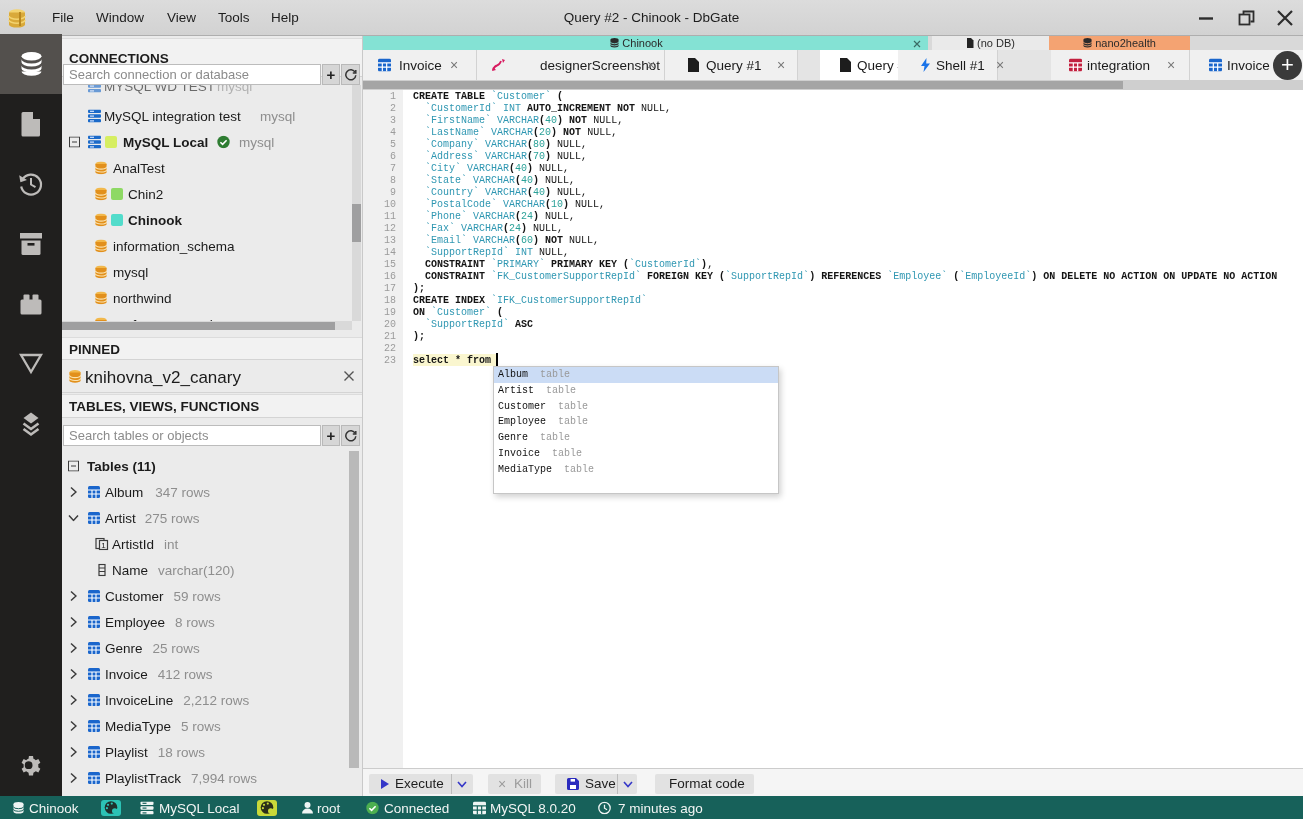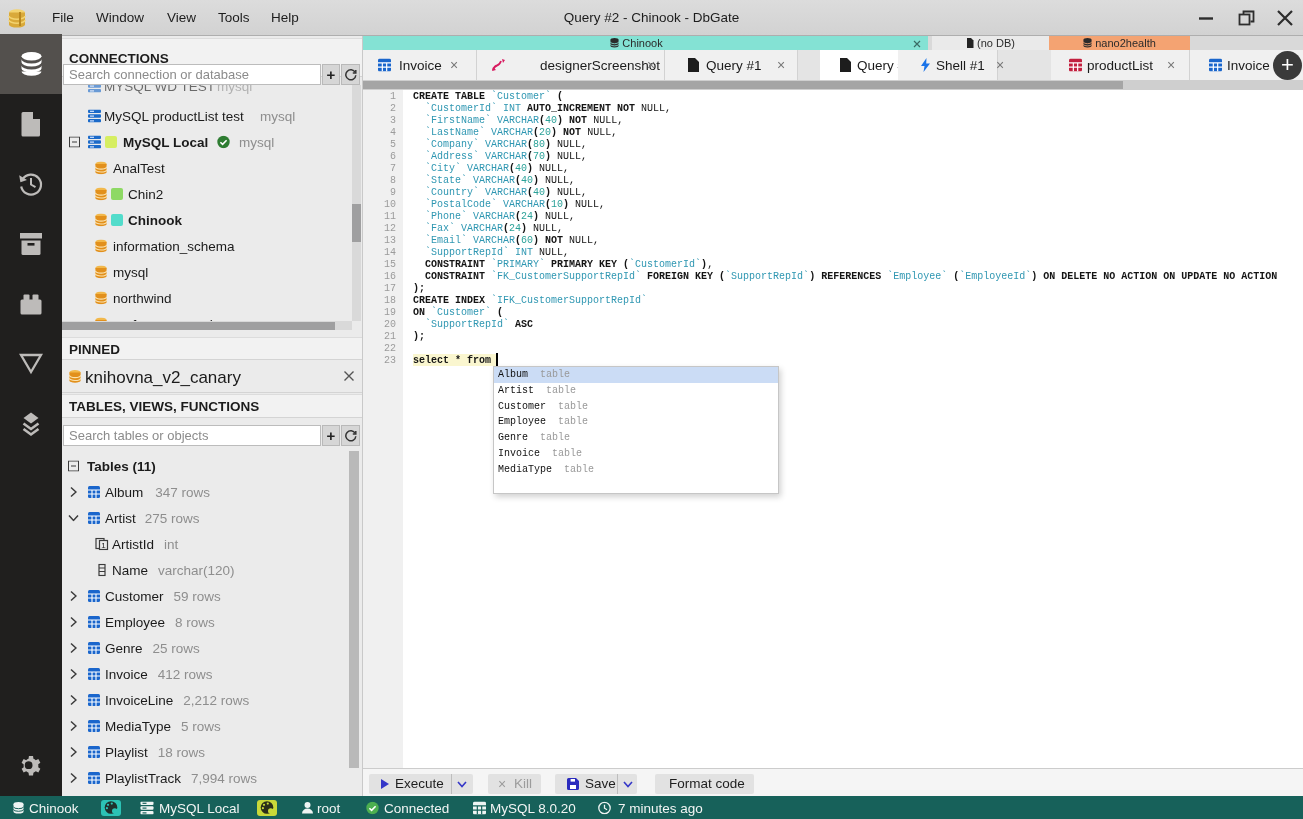--- a/index.html
+++ b/index.html
@@ -188,21 +188,21 @@
             <rect x="0" y="0" width="13" height="3.4" rx="1"></rect>
             <rect x="0" y="4.8" width="13" height="3.4" rx="1"></rect>
             <rect x="0" y="9.6" width="13" height="3.4" rx="1"></rect>
           </g>
           <g fill="#cfe2ff">
             <rect x="2" y="1.2" width="4" height="1.2"></rect>
             <rect x="2" y="6" width="4" height="1.2"></rect>
             <rect x="2" y="10.8" width="4" height="1.2"></rect>
           </g>
         </svg>
-        <span class="tx" style="left:42px;">MySQL productList test</span>
+        <span class="tx" style="left:42px;">MySQL integration test</span>
         <span class="tx gray" style="left:198px;">mysql</span>
       </div>
  <div class="row" style="top:44px;">
         <svg class="ic" style="left:7px;" width="11" height="11" viewBox="0 0 11 11">
           <rect x=".5" y=".5" width="10" height="10" fill="#ebebeb" stroke="#3a3a3a"></rect>
           <path d="M3 5.5 h5" stroke="#3a3a3a" stroke-width="1.2"></path>
         </svg>
         <svg class="ic" style="left:26px;" width="13" height="13" viewBox="0 0 13 13">
           <g fill="#1b6ac9">
             <rect x="0" y="0" width="13" height="3.4" rx="1"></rect>
@@ -524,21 +524,21 @@
       <span class="tt" style="left:38px;">Shell #1</span>
       <span class="tcx" style="left:98px;">×</span>
     </div>
  <div class="tab" style="left:688px;width:139px;">
       <svg class="ti" style="left:18px;" width="13" height="13" viewBox="0 0 12 12">
         <rect width="12" height="12" rx="1.5" fill="#c2203f"></rect>
         <g stroke="#fff" stroke-width="1.1">
           <path d="M0 4 h12 M0 8 h12 M4 4 v8 M8 4 v8"></path>
         </g>
       </svg>
-      <span class="tt" style="left:36px;">productList</span>
+      <span class="tt" style="left:36px;">integration</span>
       <span class="tcx" style="left:116px;">×</span>
     </div>
  <div class="tab" style="left:827px;width:113px;border-right:none;">
       <svg class="ti" style="left:19px;" width="13" height="13" viewBox="0 0 12 12">
         <rect width="12" height="12" rx="1.5" fill="#1a66cc"></rect>
         <g stroke="#fff" stroke-width="1.1">
           <path d="M0 4 h12 M0 8 h12 M4 4 v8 M8 4 v8"></path>
         </g>
       </svg>
       <span class="tt" style="left:37px;">Invoice</span>

